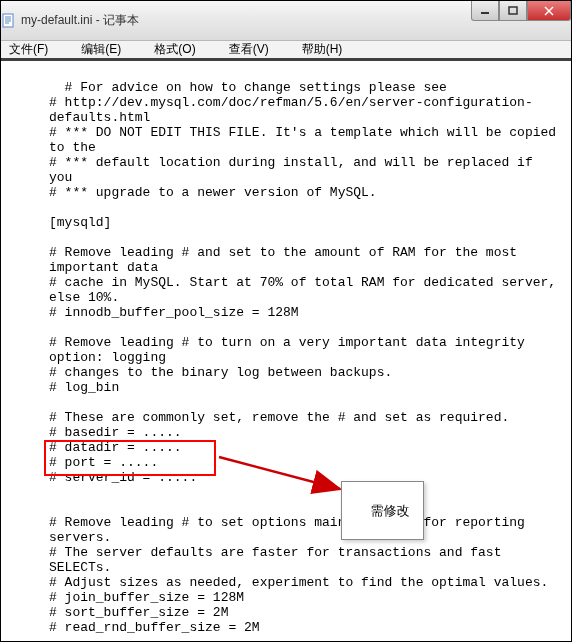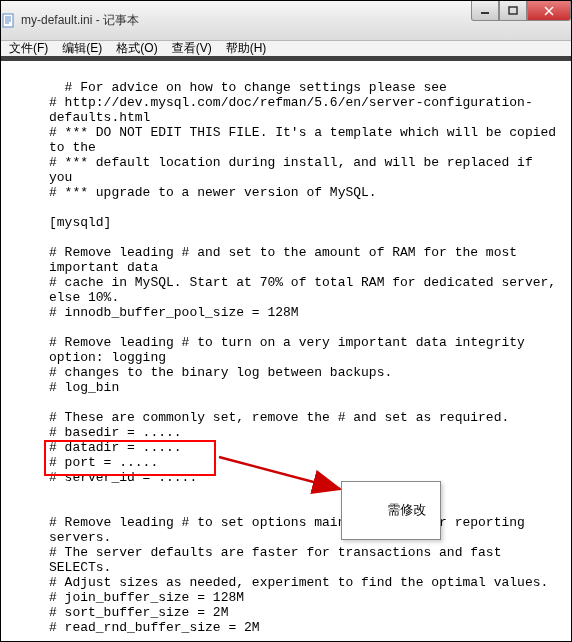--- a/index.html
+++ b/index.html
@@ -49,25 +49,25 @@
   .win-btn.min { border-radius: 0 0 0 3px; }
   .win-btn.close {
     background: linear-gradient(to bottom,#e97e7e,#c83030);
     color: #fff;
     border-radius: 0 0 3px 0;
     width: 44px;
   }
   .menubar {
     height: 20px;
     background: #f3f3f3;
-    border-bottom: 5px solid #404040;
+    border-bottom: 3px solid #404040;
     display: flex;
     align-items: center;
     padding-left: 4px;
-    gap: 6px;
+    gap: 25px;
   }
   .menu-item {
     padding: 1px 4px;
     color: #000;
     font-size: 12px;
   }
   .editor {
     padding: 4px 8px;
     font-family: "Courier New", monospace;
     font-size: 13px;
@@ -84,21 +84,21 @@
     position: absolute;
     border: 2px solid #ff0000;
     pointer-events: none;
   }
   .annotation-box {
     position: absolute;
     border: 1px solid #888;
     background: #fff;
     box-shadow: 2px 2px 4px rgba(0,0,0,0.2);
     padding: 6px 14px;
-    font-family: Liberation Mono, monospace;
+    font-family: Liberation Sans, sans-serif;
     font-size: 13px;
     color: #000;
   }
   .arrow-svg {
     position: absolute;
     pointer-events: none;
   }
 </style>
 </head>
 <body>

